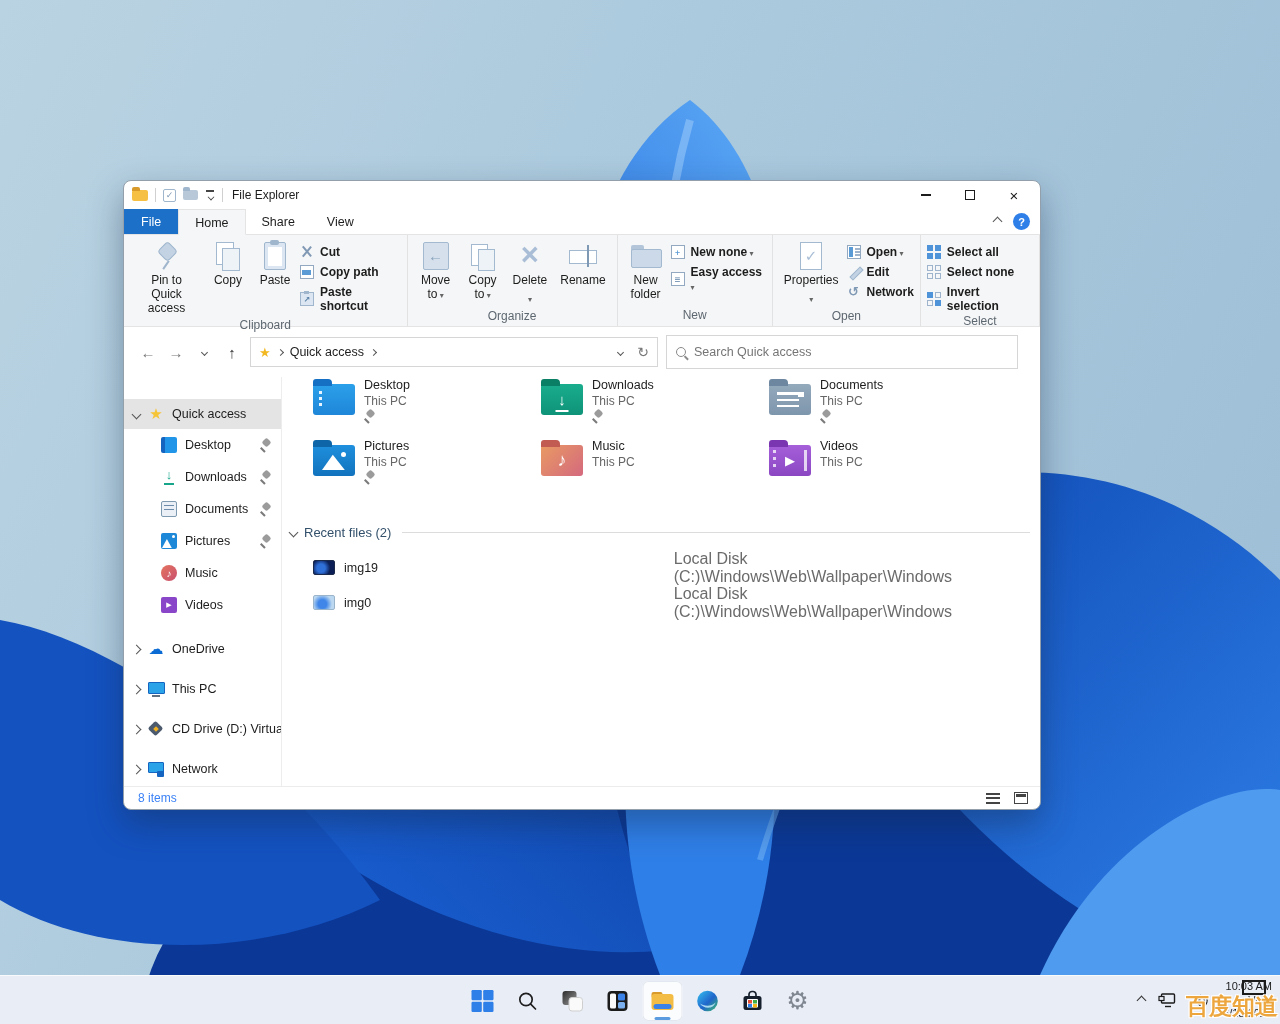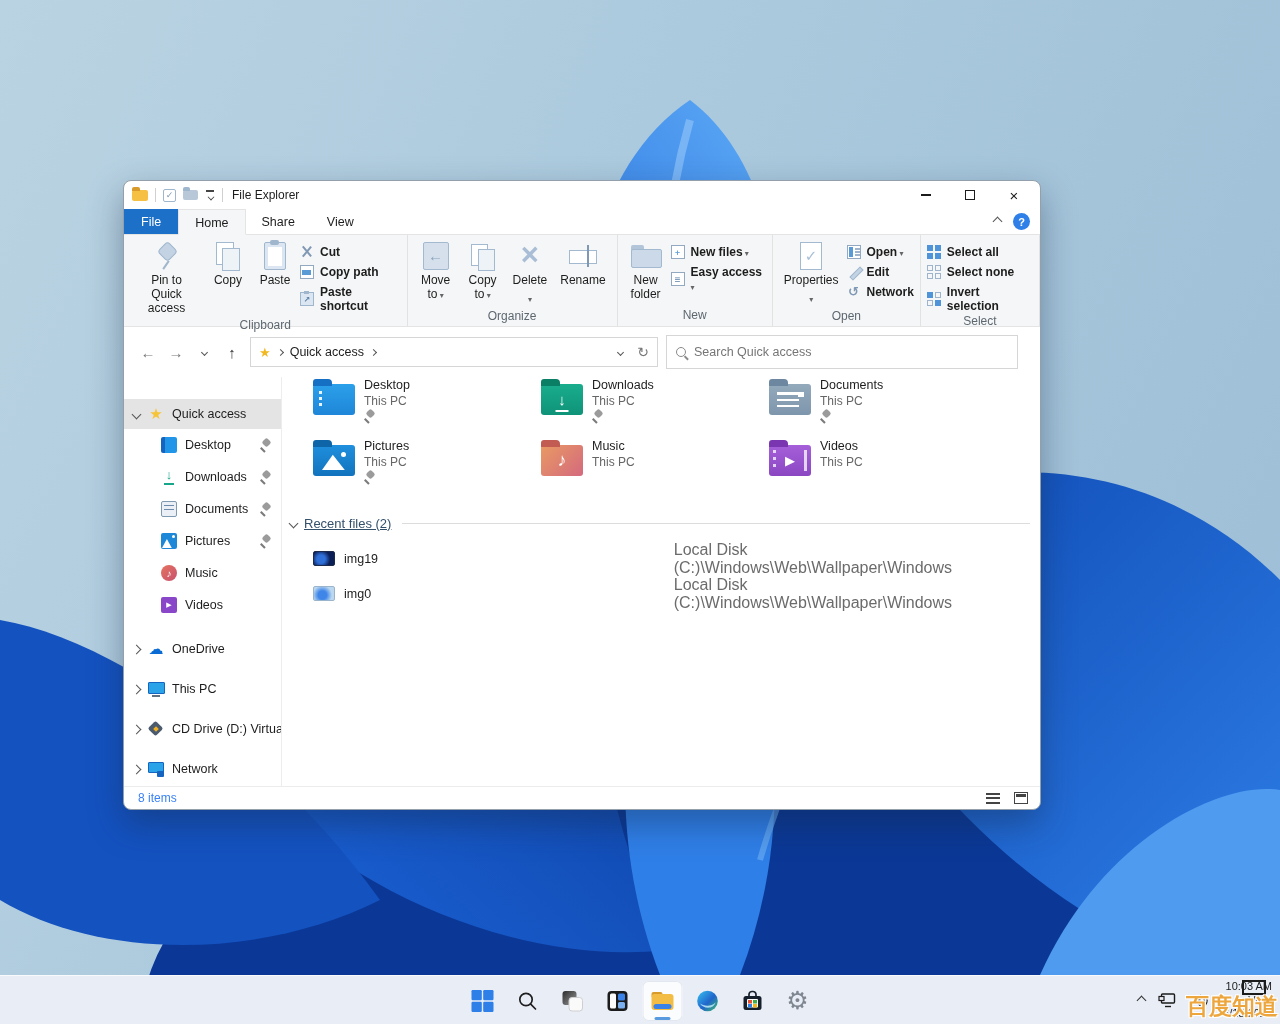--- a/index.html
+++ b/index.html
@@ -360,21 +360,21 @@
     <div class="rgroup">
       <div class="rgc">
         <div class="bigbtn">
           <span class="ri ri-folder"></span>
           <span class="blabel">New
 folder</span>
         </div>
         <div class="smallcol">
           <div class="smallbtn">
             <span class="si si-newitem"></span>
-            <span class="ddl">New files</span>
+            <span class="ddl">New none</span>
           </div>
           <div class="smallbtn">
             <span class="si si-easy"></span>
             <span class="ddl">Easy access</span>
           </div>
         </div>
       </div>
       <div class="rgl">New</div>
     </div>
 
@@ -576,21 +576,21 @@
           <span class="tf tf-videos">
               <span class="tfg"></span>
             </span>
           <span class="tinfo">
             <span class="tname">Videos</span>
             <span class="tloc">This PC</span>
           </span>
         </div>
       </div>
 
-      <div class="ghead" style="margin-top:33px;text-decoration:underline;">
+      <div class="ghead" style="margin-top:42px;">
         <span class="chev down"></span>
         <span>Recent files (2)</span>
         <span class="hline"></span>
       </div>
 
       <div class="recentlist">
         <div class="rrow">
           <span class="thumb thumb-dark"></span>
           <span class="rname">img19</span>
           <span class="rpath">Local Disk (C:)\Windows\Web\Wallpaper\Windows</span>

